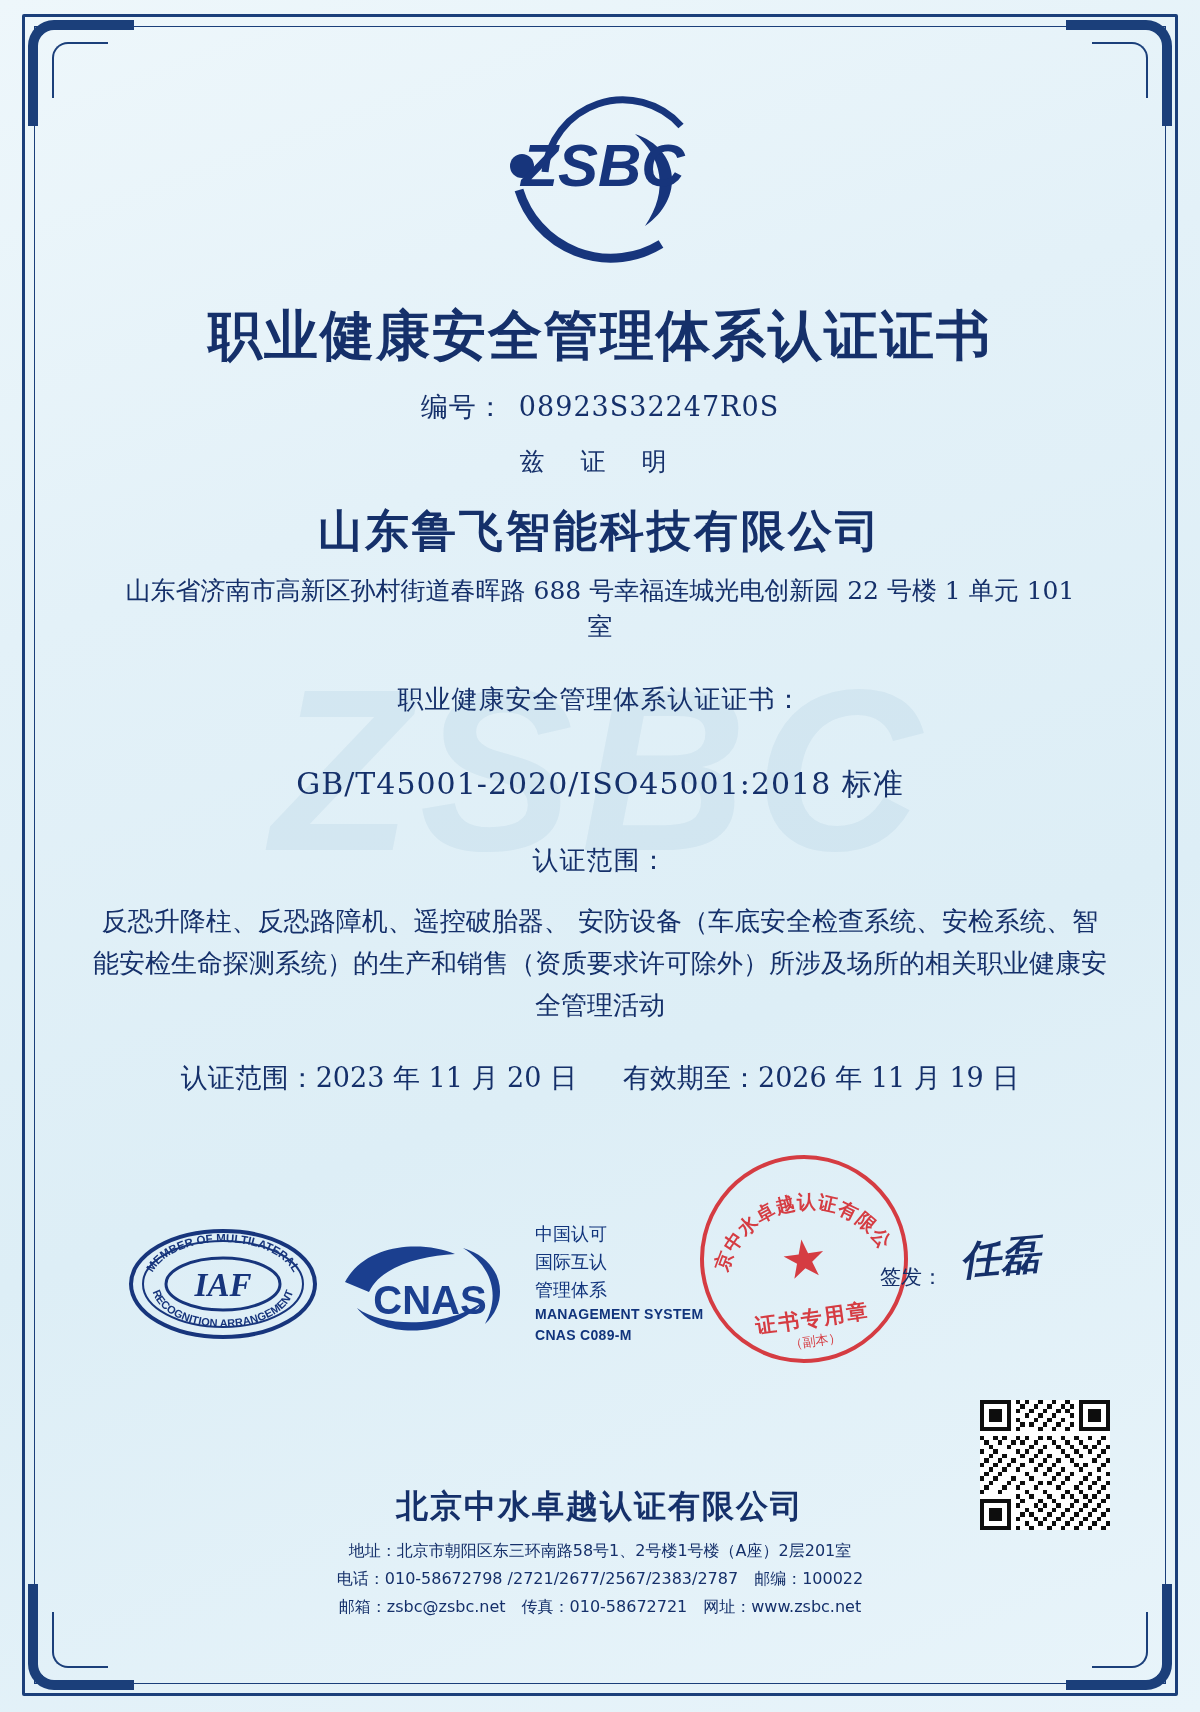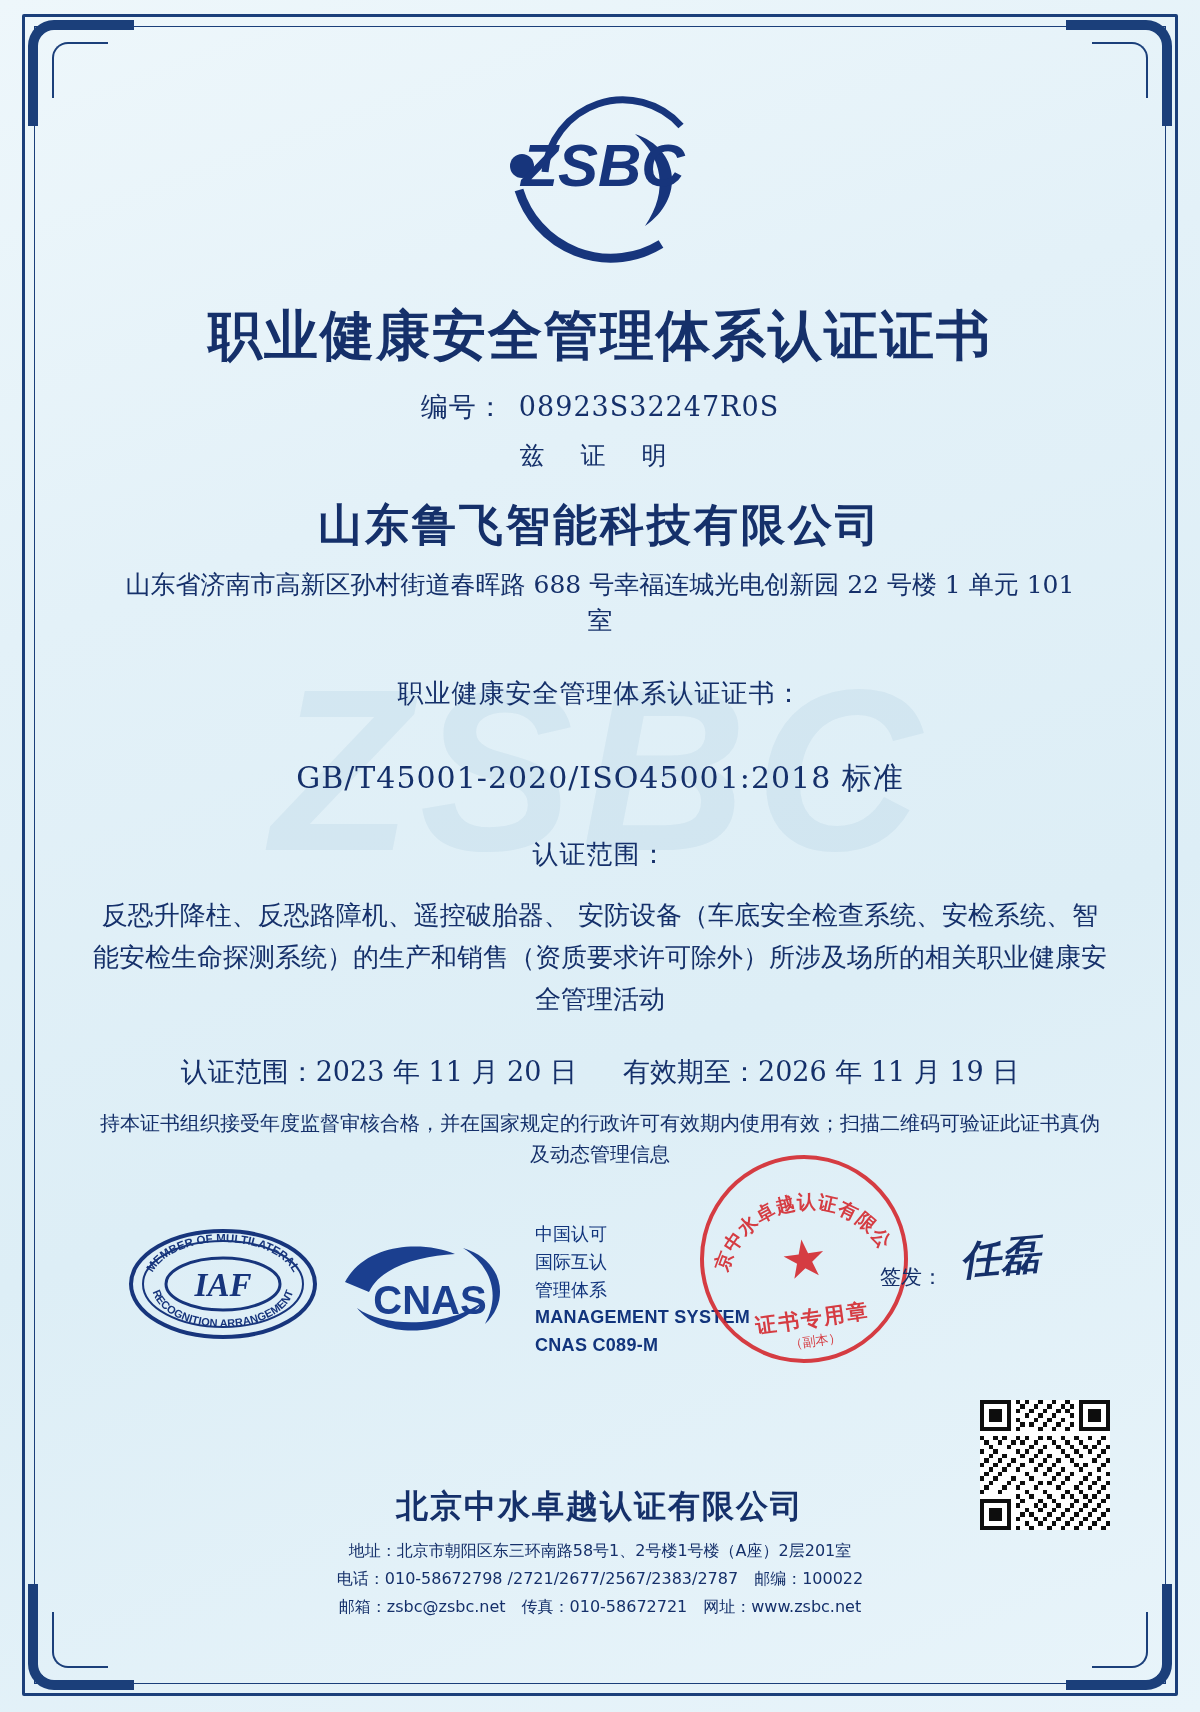--- a/index.html
+++ b/index.html
@@ -102,21 +102,21 @@
     font-family: "DejaVu Sans", "Liberation Sans", sans-serif;
   }
   .cert-no {
     margin-top: 16px;
     font-size: 27px;
     color: #15306a;
     letter-spacing: 1px;
     font-family: "DejaVu Serif", "Liberation Serif", serif;
   }
   .hereby {
-    margin-top: 14px;
+    margin-top: 20px;
     font-size: 25px;
     color: #15306a;
     letter-spacing: 14px;
     font-family: "DejaVu Sans", "Liberation Sans", sans-serif;
   }
   .company {
     margin-top: 24px;
     font-size: 44px;
     font-weight: bold;
     color: #15306a;
@@ -210,21 +210,21 @@
     top: 0px;
     text-align: left;
     font-size: 18px;
     line-height: 1.55;
     color: #11347c;
     font-family: "DejaVu Sans", "Liberation Sans", sans-serif;
   }
   .cnas-text .en {
     font-family: "Liberation Sans", sans-serif;
     font-weight: bold;
-    font-size: 18px;
+    font-size: 14px;
     letter-spacing: 0.3px;
   }
 
   
   .seal {
     position: absolute;
     left: 700px;
     top: 1155px;
     width: 200px;
     height: 200px;
@@ -377,21 +377,20 @@
     <div class="standard">GB/T45001-2020/ISO45001:2018 标准</div>
 
     <div class="scope-label">认证范围：</div>
 
     <div class="scope-text">反恐升降柱、反恐路障机、遥控破胎器、 安防设备（车底安全检查系统、安检系统、智能安检生命探测系统）的生产和销售（资质要求许可除外）所涉及场所的相关职业健康安全管理活动</div>
 
     <div class="dates">
       <span>认证范围：</span><span>2023 年 11 月 20 日</span><span class="gap"></span><span>有效期至：</span><span>2026 年 11 月 19 日</span>
     </div>
 
-    <div class="note">持本证书组织接受年度监督审核合格，并在国家规定的行政许可有效期内使用有效；扫描二维码可验证此证书真伪及动态管理信息</div>
   </div>
 
   <div class="accred-row">
 
     <div class="iaf">
       <svg viewBox="0 0 190 112" width="190" height="112" aria-hidden="true">
         <ellipse cx="95" cy="56" rx="92" ry="53" fill="none" stroke="#17357c" stroke-width="4"></ellipse>
         <ellipse cx="95" cy="56" rx="80" ry="43" fill="none" stroke="#17357c" stroke-width="2"></ellipse>
         <ellipse cx="95" cy="56" rx="57" ry="26" fill="none" stroke="#17357c" stroke-width="3"></ellipse>
         <path id="iafTop" d="M22 56 A73 42 0 0 1 168 56" fill="none"></path>

